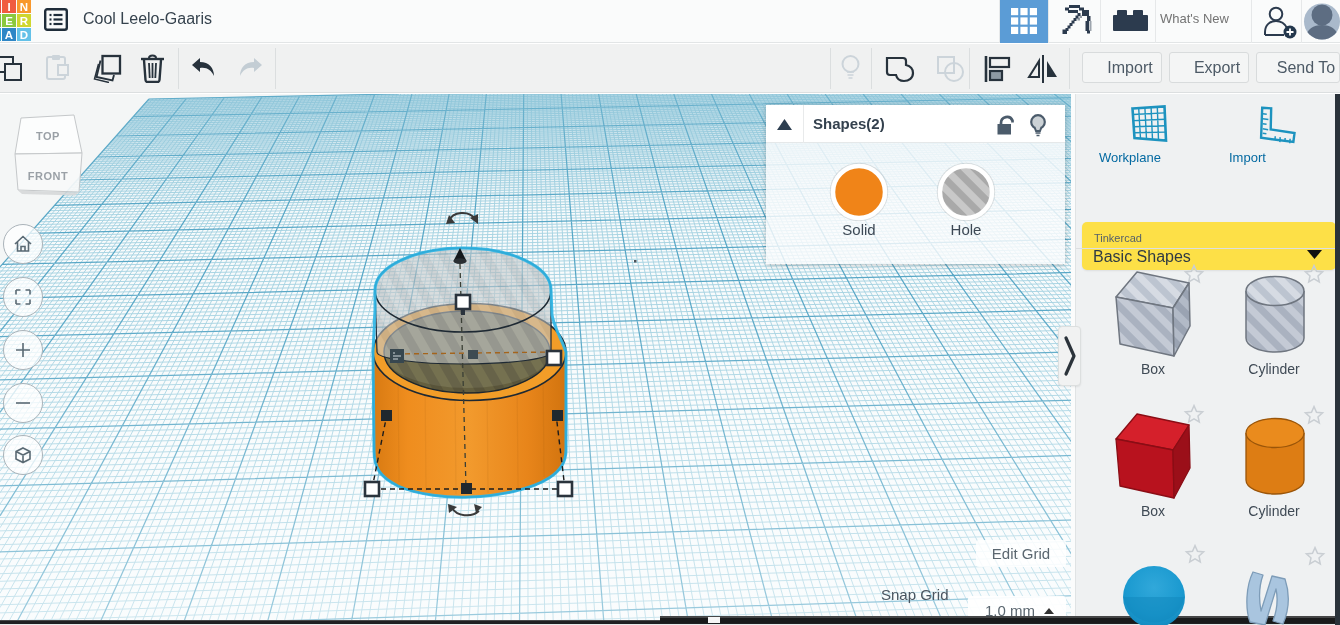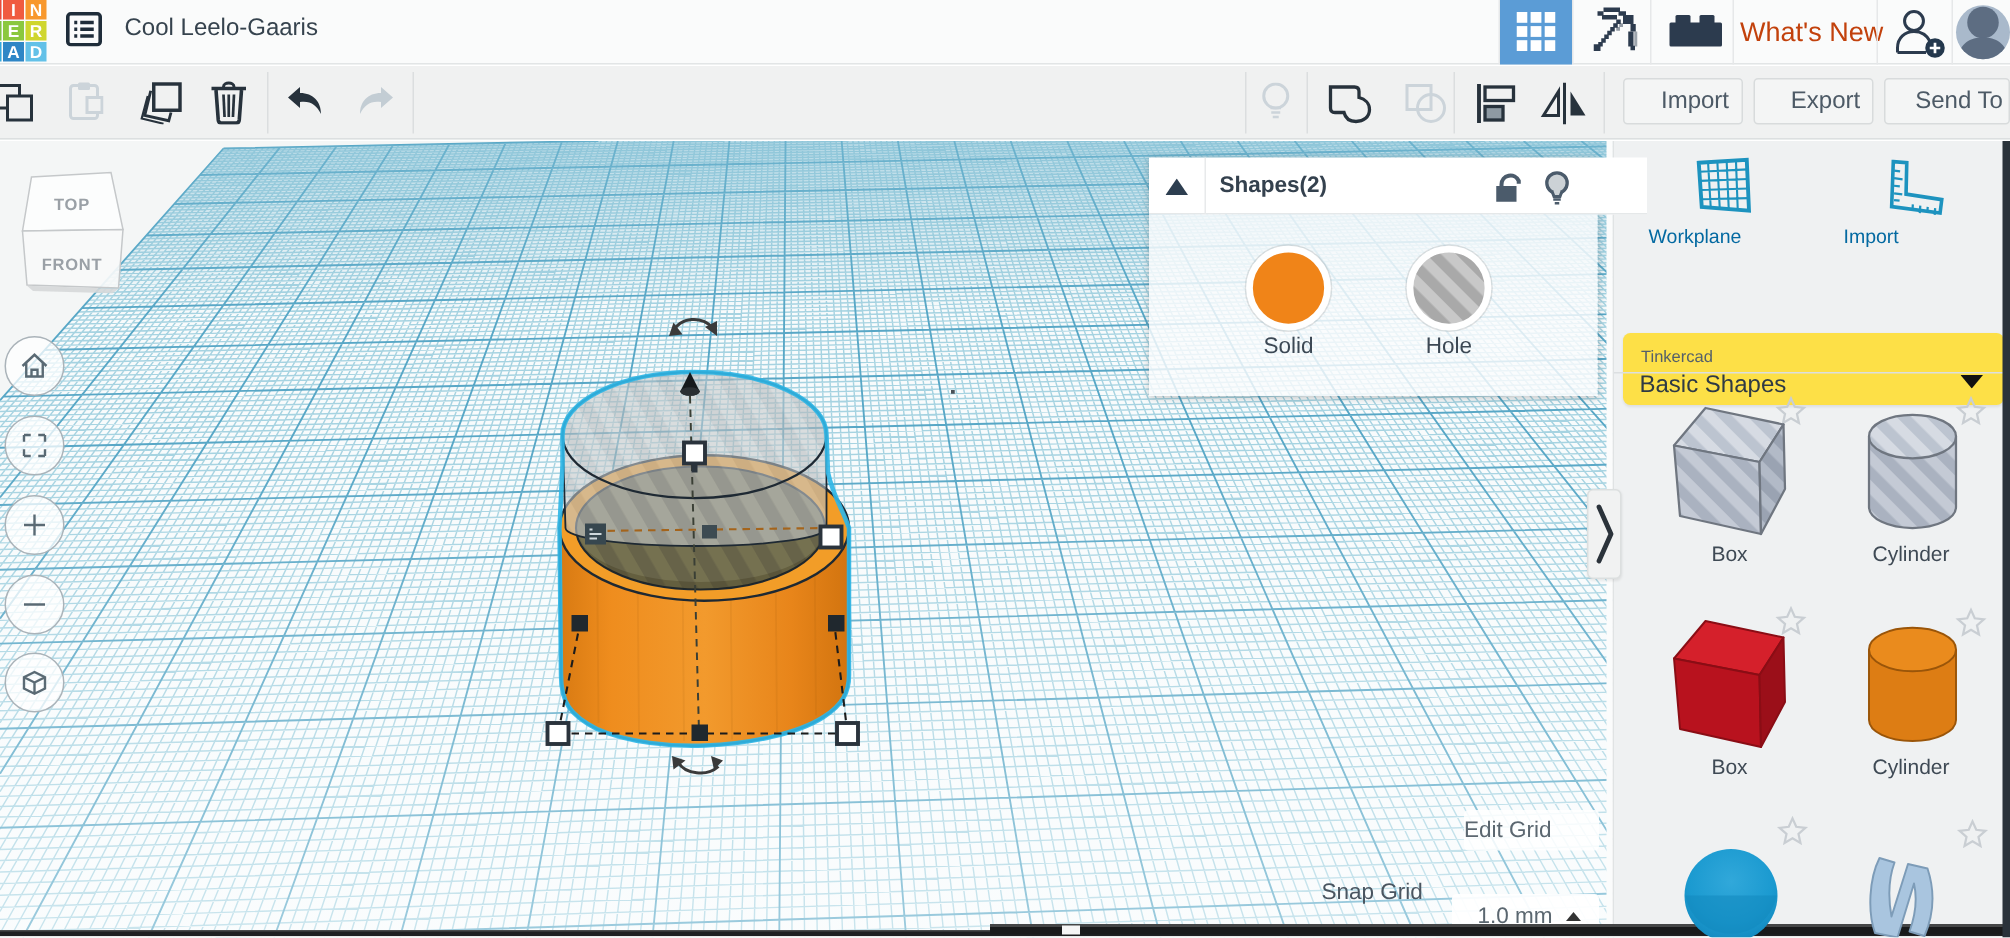--- a/index.html
+++ b/index.html
@@ -1,28 +1,28 @@
 <!DOCTYPE html>
 <html><head><meta charset="utf-8">
 <style>
 * { margin:0; padding:0; box-sizing:border-box; }
 html,body { width:1340px; height:625px; overflow:hidden; font-family:"Liberation Sans", sans-serif; background:#fff; }
 #app { position:relative; width:1340px; height:625px; overflow:hidden; }
 #topbar { position:absolute; left:0; top:0; width:1340px; height:43px; background:#fafbfb; border-bottom:1px solid #e2e5e6; }
 #title { position:absolute; left:83px; top:10px; font-size:16px; color:#36434e; }
 .topsep { position:absolute; top:0; width:1px; height:43px; background:#e6e8e9; }
 #bluebtn { position:absolute; left:1000px; top:0; width:48px; height:43px; background:#5b9cd6; }
-#whatsnew { position:absolute; left:1160px; top:11px; font-size:18px; color:#c2410c; }
+#whatsnew { position:absolute; left:1160px; top:11px; font-size:13px; color:#737373; }
 .topicon { position:absolute; top:0; }
 #toolbar { position:absolute; left:0; top:44px; width:1340px; height:49px; background:#f0f1f1; border-bottom:1px solid #dcdfe0; }
 .tbsep { position:absolute; top:4px; width:1px; height:41px; background:#dbdedf; }
 .tbbtn { position:absolute; top:8px; height:31px; background:#f4f5f5; border:1px solid #d8dbdc; border-radius:3px; font-size:16px; color:#4d5a66; text-align:center; line-height:29px;padding-left:16px; }
 #canvas { position:absolute; left:0; top:94px; width:1075px; height:531px; background:#f4f6f6; overflow:hidden; }
 .navbtn { position:absolute; left:3px; width:40px; height:40px; border-radius:50%; background:rgba(255,255,255,0.75); border:1px solid #aab3b9; }
-#editgrid { position:absolute; left:976px; top:540px; width:90px; height:27px; background:rgba(255,255,255,0.85); border-radius:3px; font-size:15px; color:#5b6770; line-height:27px; z-index:4; }
+#editgrid { position:absolute; left:976px; top:540px; width:90px; height:27px; background:rgba(255,255,255,0.85); border-radius:3px; font-size:15px; color:#5b6770; text-align:center; line-height:27px; z-index:4; }
 #snaplabel { position:absolute; left:881px; top:586px; font-size:15px; color:#4a5560; z-index:4; }
 #snapctl { position:absolute; left:968px; top:596px; width:98px; height:29px; background:rgba(255,255,255,0.93); border-radius:3px; font-size:15px; color:#5b6770; z-index:4; }
 #chevtab { position:absolute; left:1058px; top:326px; width:23px; height:60px; background:#f1f2f2; border:1px solid #dcdfdf; border-radius:4px; box-shadow:0 1px 2px rgba(0,0,0,0.08); z-index:4; }
 #sidebar { position:absolute; left:1075px; top:94px; width:265px; height:531px; background:#eff1f2; border-left:1px solid #e0e3e4; }
 #sb-card { position:absolute; left:6px; top:82px; width:254px; height:48px; background:#fde047; border-radius:5px; box-shadow:0 1px 2px rgba(0,0,0,0.08);margin-top:46px; }
 #sb-sep { position:absolute; left:0; top:154px; width:265px; height:1px; background:#dcdfe1; }
 .sb-label { position:absolute; font-size:13px; color:#0369a1; text-align:left; }
 #rightstrip { position:absolute; left:1335px; top:94px; width:5px; height:531px; background:#2a323a; z-index:9; }
 #botbarL { position:absolute; left:0; top:620px; width:1340px; height:4px; background:#1f2022; border-top:1px solid #4a4b4c; z-index:8; }
 #botbar { position:absolute; left:660px; top:616px; width:680px; height:7px; background:#191a1b; border-top:2px solid #454647; z-index:8; }
@@ -320,21 +320,21 @@
       <rect x="381" y="410" width="11" height="11" fill="#20282e"></rect>
       <rect x="552" y="410" width="11" height="11" fill="#20282e"></rect>
       <rect x="461" y="483" width="11" height="11" fill="#20282e"></rect>
       <rect x="468" y="350" width="10" height="9" fill="#3d4b52"></rect>
       <rect x="390" y="349" width="14" height="14" fill="#37474f"></rect>
       <path d="M393,356 L401,356 M393,359 L398,359 M393,353 L395,353" stroke="#cfd8dc" stroke-width="1.2"></path>
     </g>
   </svg>
 
   <div style="position:absolute;left:766px;top:105px;width:299px;height:159px;box-shadow:0 1px 5px rgba(0,0,0,0.22);z-index:5">
-    <div style="position:absolute;left:0;top:0;width:332px;height:38px;background:#fff;border-bottom:1px solid #e5e8e9">
+    <div style="position:absolute;left:0;top:0;width:299px;height:38px;background:#fff;border-bottom:1px solid #e5e8e9">
       <svg width="15" height="11" viewBox="0 0 15 11" style="position:absolute;left:11px;top:14px">
           <path d="M7.5,0 L15,11 L0,11 Z" fill="#2d3e50"></path>
         </svg>
       <div style="position:absolute;left:37px;top:0;width:1px;height:38px;background:#e8eaeb"></div>
       <div style="position:absolute;left:47px;top:10px;font-size:15px;font-weight:bold;color:#34414e">Shapes(2)</div>
       <svg width="20" height="21" viewBox="0 0 20 21" style="position:absolute;left:230px;top:10px">
         <rect x="1.5" y="9" width="13.5" height="10.5" fill="#4b5b6b"></rect>
         <path d="M5,9 L5,8 A6,6 0 0 1 16.5,5.6 L16.5,7.5" fill="none" stroke="#4b5b6b" stroke-width="2.7"></path>
       </svg>
       <svg width="18" height="23" viewBox="0 0 18 23" style="position:absolute;left:263px;top:9px">

